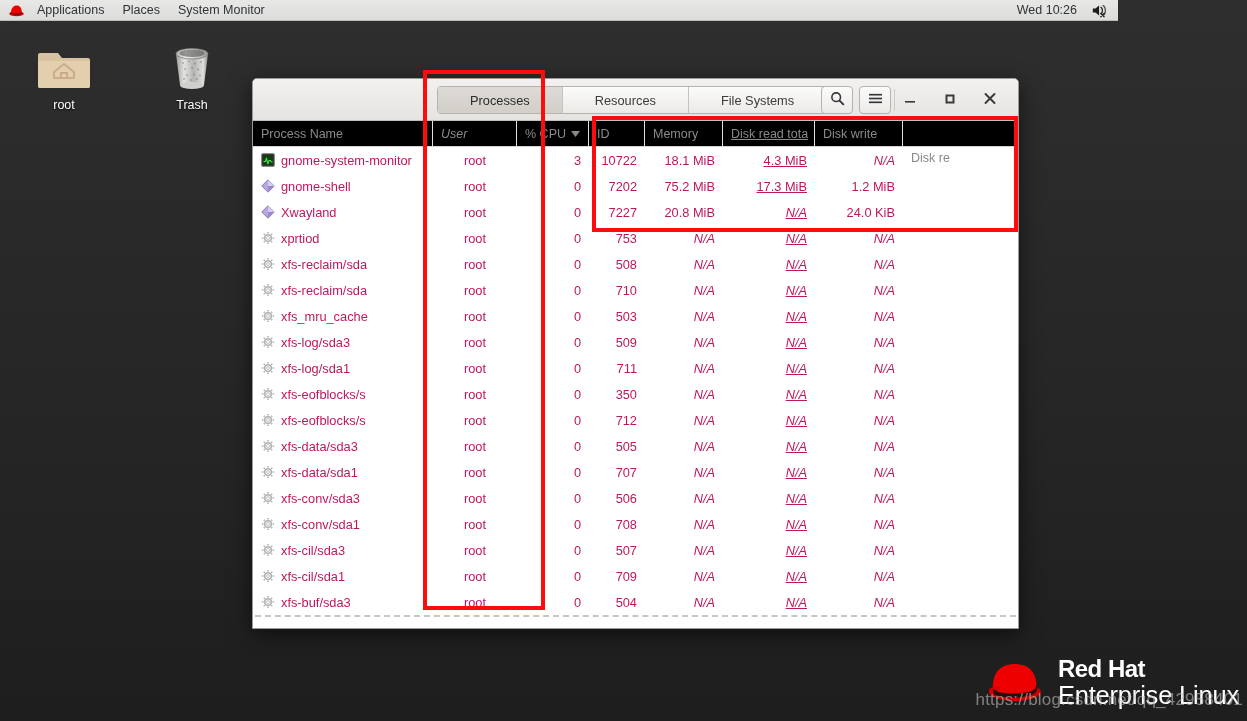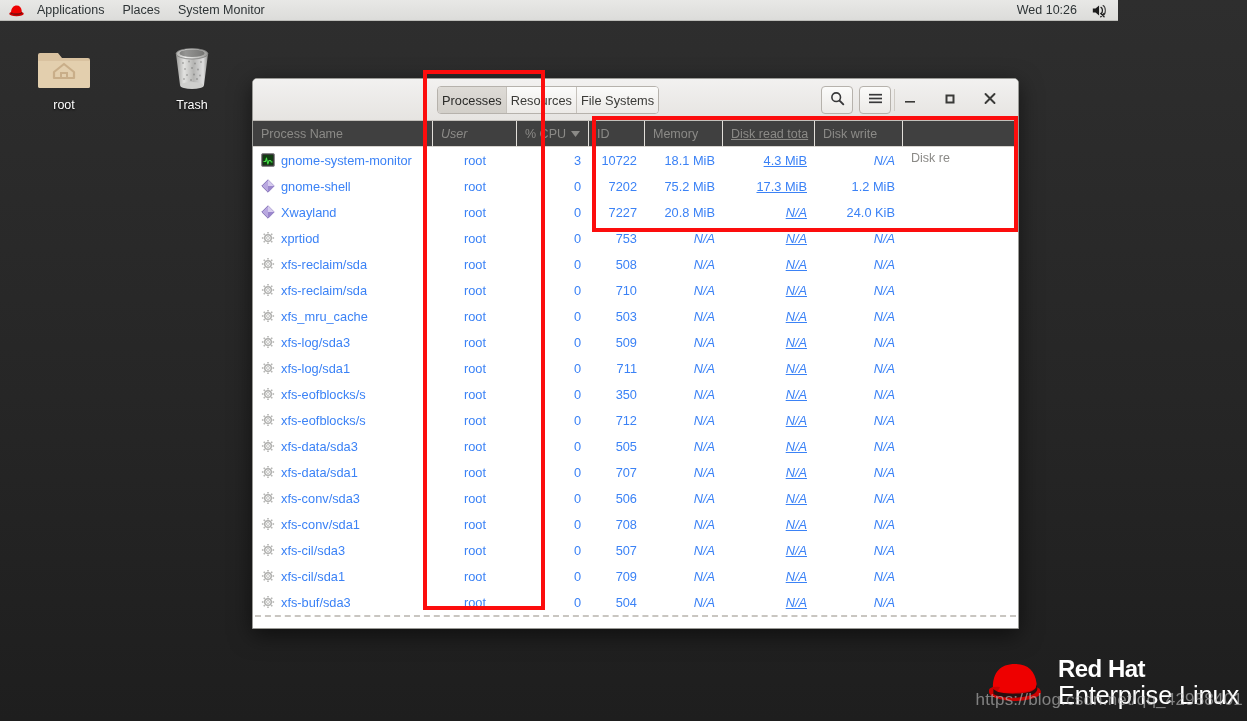--- a/index.html
+++ b/index.html
@@ -69,21 +69,21 @@
   #tabs-group {
     position: absolute; left: 184px; top: 7px;
     display: flex; height: 28px;
     border: 1px solid #b6b2ac;
     border-radius: 4px;
     overflow: hidden;
     background: #f6f5f4;
   }
   .tab {
     display: flex; align-items: center; justify-content: center;
-    padding: 0 4px; height: 26px;
+    padding: 0 32px; height: 26px;
     font-size: 12.8px; color: #3b3b38;
     background: linear-gradient(to bottom, #fbfbfa 0%, #eceae7 100%);
     border-right: 1px solid #c6c2bc;
     white-space: nowrap;
   }
   .tab:last-child { border-right: none; }
   .tab.active {
     background: linear-gradient(to bottom, #dedbd6 0%, #d2cfc9 100%);
     color: #2b2b29;
   }
@@ -107,34 +107,34 @@
   }
   #wm-sep {
     position: absolute; left: 641px; top: 10px;
     width: 1px; height: 22px; background: #cfcbc5;
   }
 
   
   #proc-table { flex: 1; display: flex; flex-direction: column; background: #fff; overflow: hidden; }
   #col-header {
     display: flex; height: 26px; flex: 0 0 26px;
-    background: #404040;
+    background: #000000;
     border-bottom: 1px solid #d6d3ce;
     font-size: 12.5px; color: #8b8a87;
     align-items: center;
   }
   #col-header .ch {
     height: 26px; display: flex; align-items: center;
     border-right: 1px solid #e2dfda;
     padding: 0 8px; overflow: hidden; white-space: nowrap;
   }
   #col-header .ch:last-child { border-right: none; }
   .ch.num { justify-content: flex-end; }
 
-  .trow { display: flex; height: 26px; flex: 0 0 26px; font-size: 12.8px; color: #3b82f6; align-items: center; }
+  .trow { display: flex; height: 26px; flex: 0 0 26px; font-size: 12.8px; color: #be185d; align-items: center; }
   .tc { height: 26px; display: flex; align-items: center; padding: 0 8px; overflow: hidden; white-space: nowrap; }
   .tc.num { justify-content: flex-end; }
   .tc.na { font-style: italic; }
   .pname { gap: 6px; }
   .picon { width: 14px; height: 14px; flex: 0 0 14px; display:flex; align-items:center; justify-content:center; }
 
   
   .c-name  { width: 180px; }
   .c-user  { width: 84px; justify-content: center; }
   .c-cpu   { width: 72px; }

